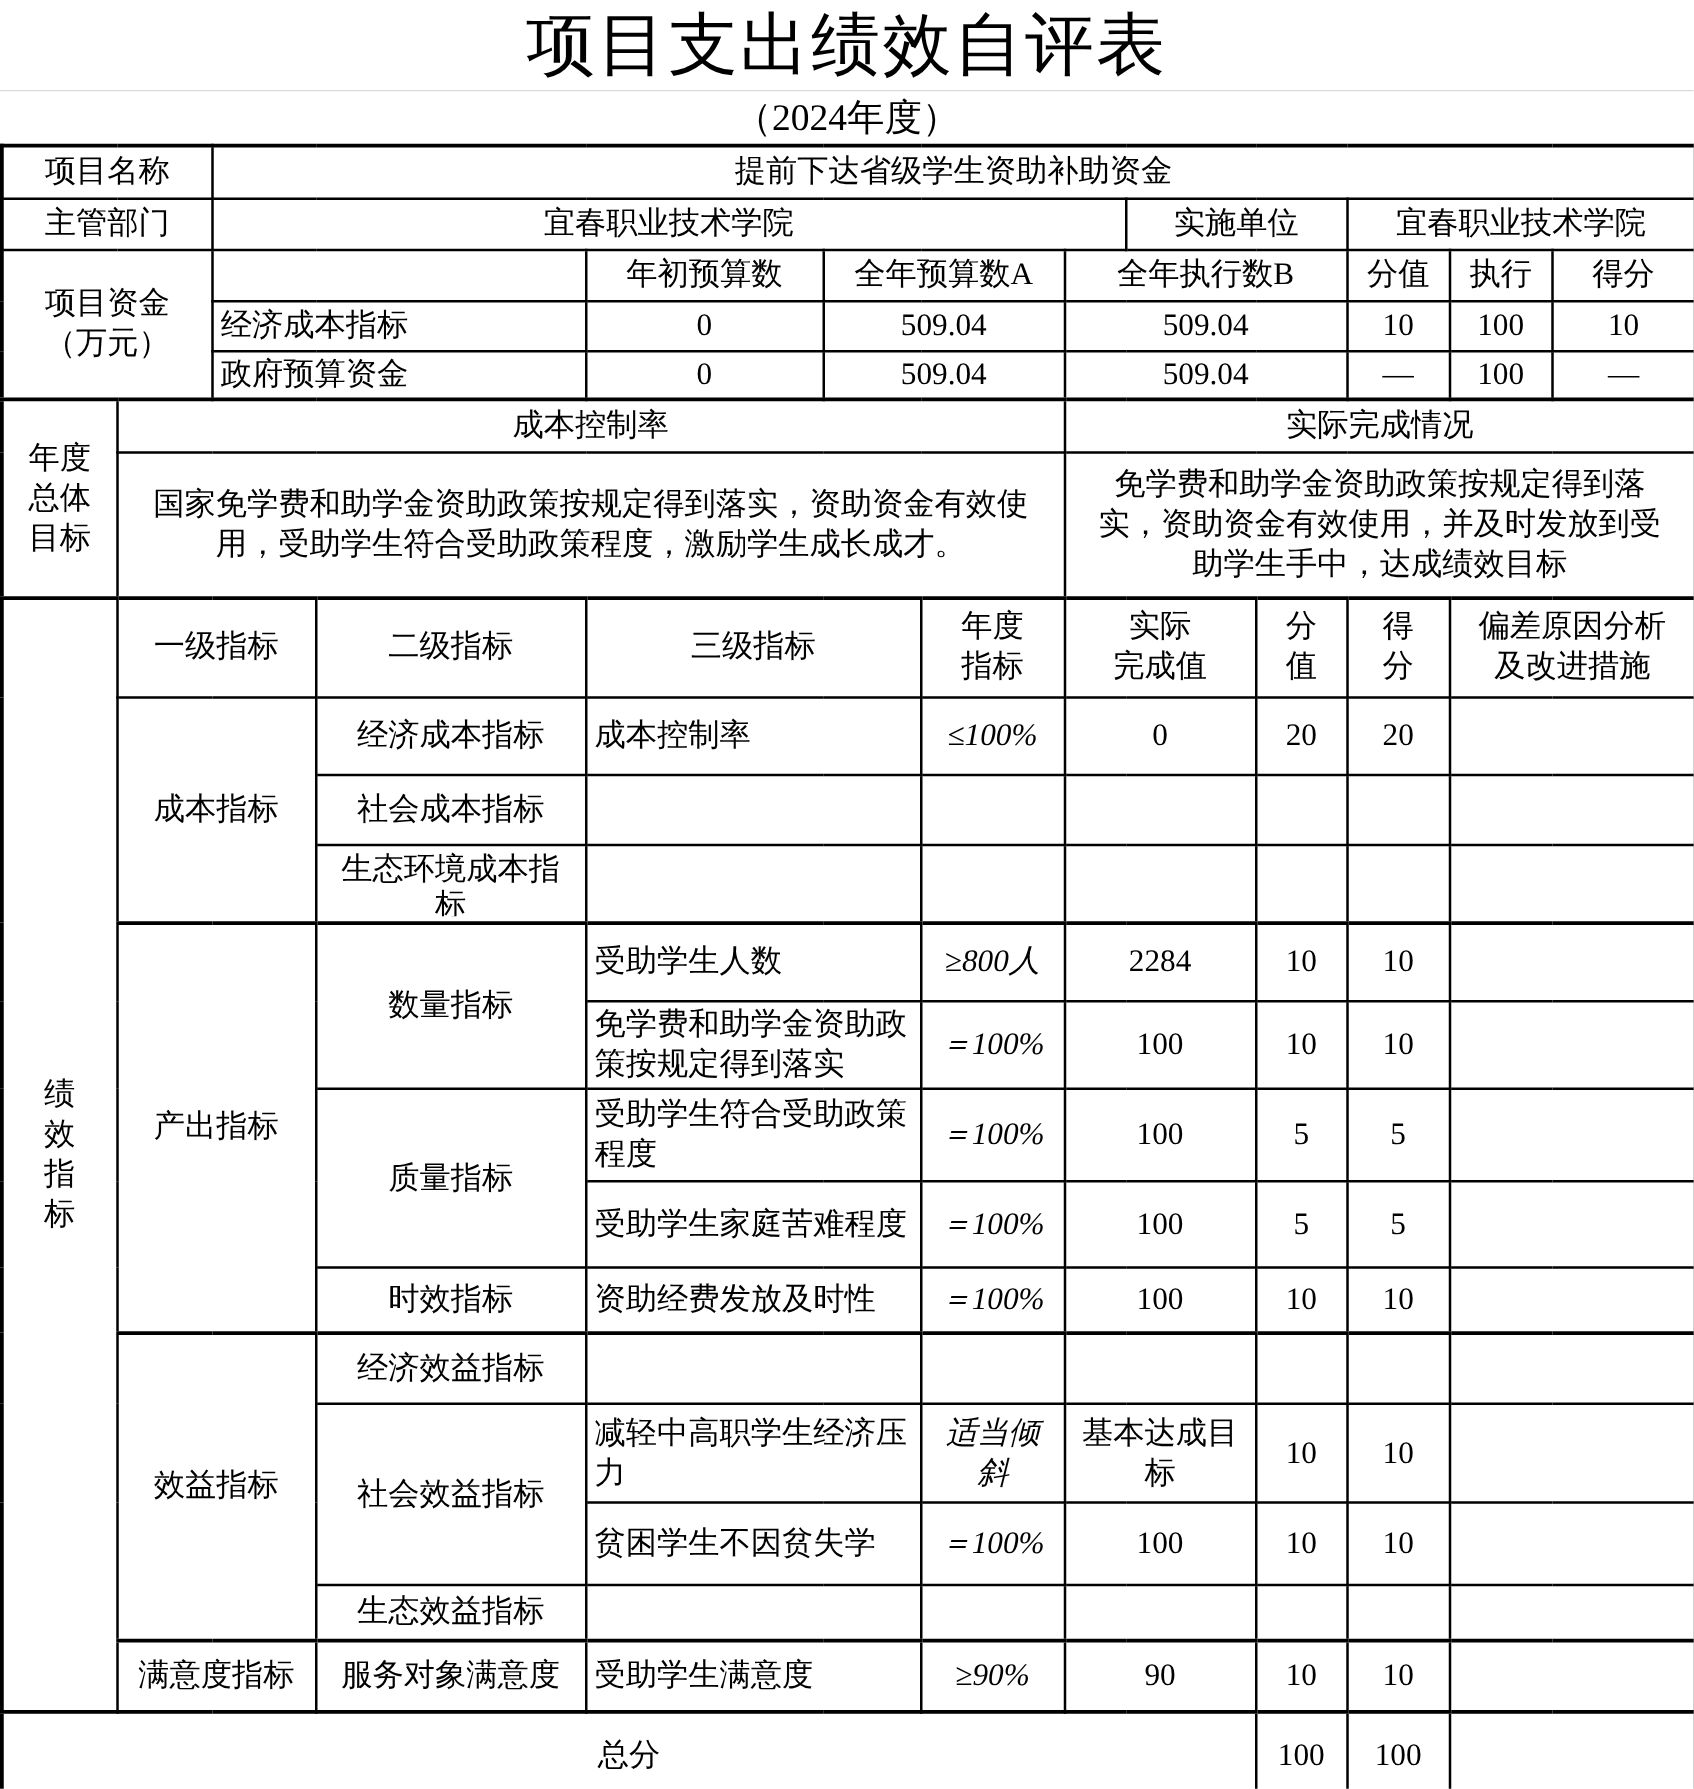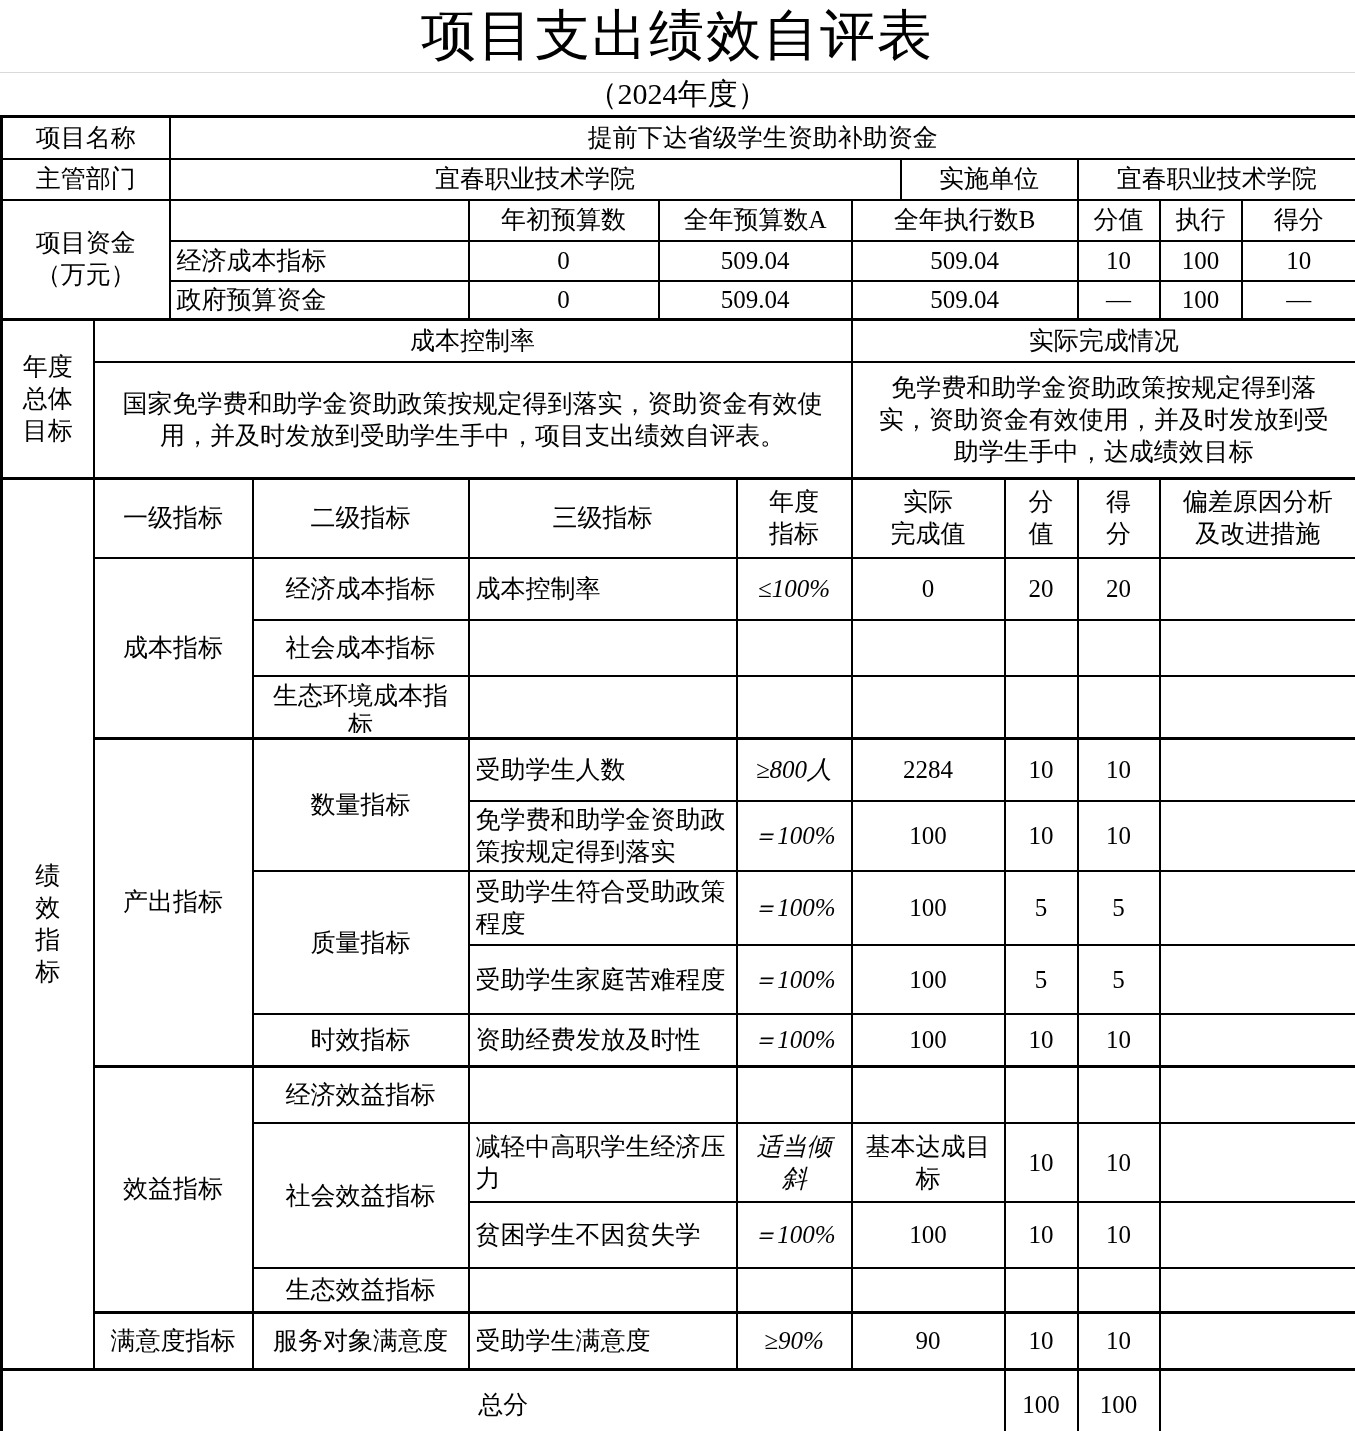--- a/index.html
+++ b/index.html
@@ -121,21 +121,21 @@
 </tr>
 
 <tr style="height:42px" class="thick">
   <td rowspan="2" class="pre">年度
 总体
 目标</td>
   <td colspan="6">成本控制率</td>
   <td colspan="6">实际完成情况</td>
 </tr>
 <tr style="height:117px">
-  <td colspan="6" class="goal">国家免学费和助学金资助政策按规定得到落实，资助资金有效使用，并及时发放到受助学生手中，项目支出绩效自评表。</td>
+  <td colspan="6" class="goal">国家免学费和助学金资助政策按规定得到落实，资助资金有效使用，受助学生符合受助政策程度，激励学生成长成才。</td>
   <td colspan="6" class="goal-r">免学费和助学金资助政策按规定得到落实，资助资金有效使用，并及时发放到受助学生手中，达成绩效目标</td>
 </tr>
 
 <tr style="height:79px" class="thick">
   <td rowspan="14" class="pre">绩
 效
 指
 标</td>
   <td colspan="2">一级指标</td>
   <td>二级指标</td>

